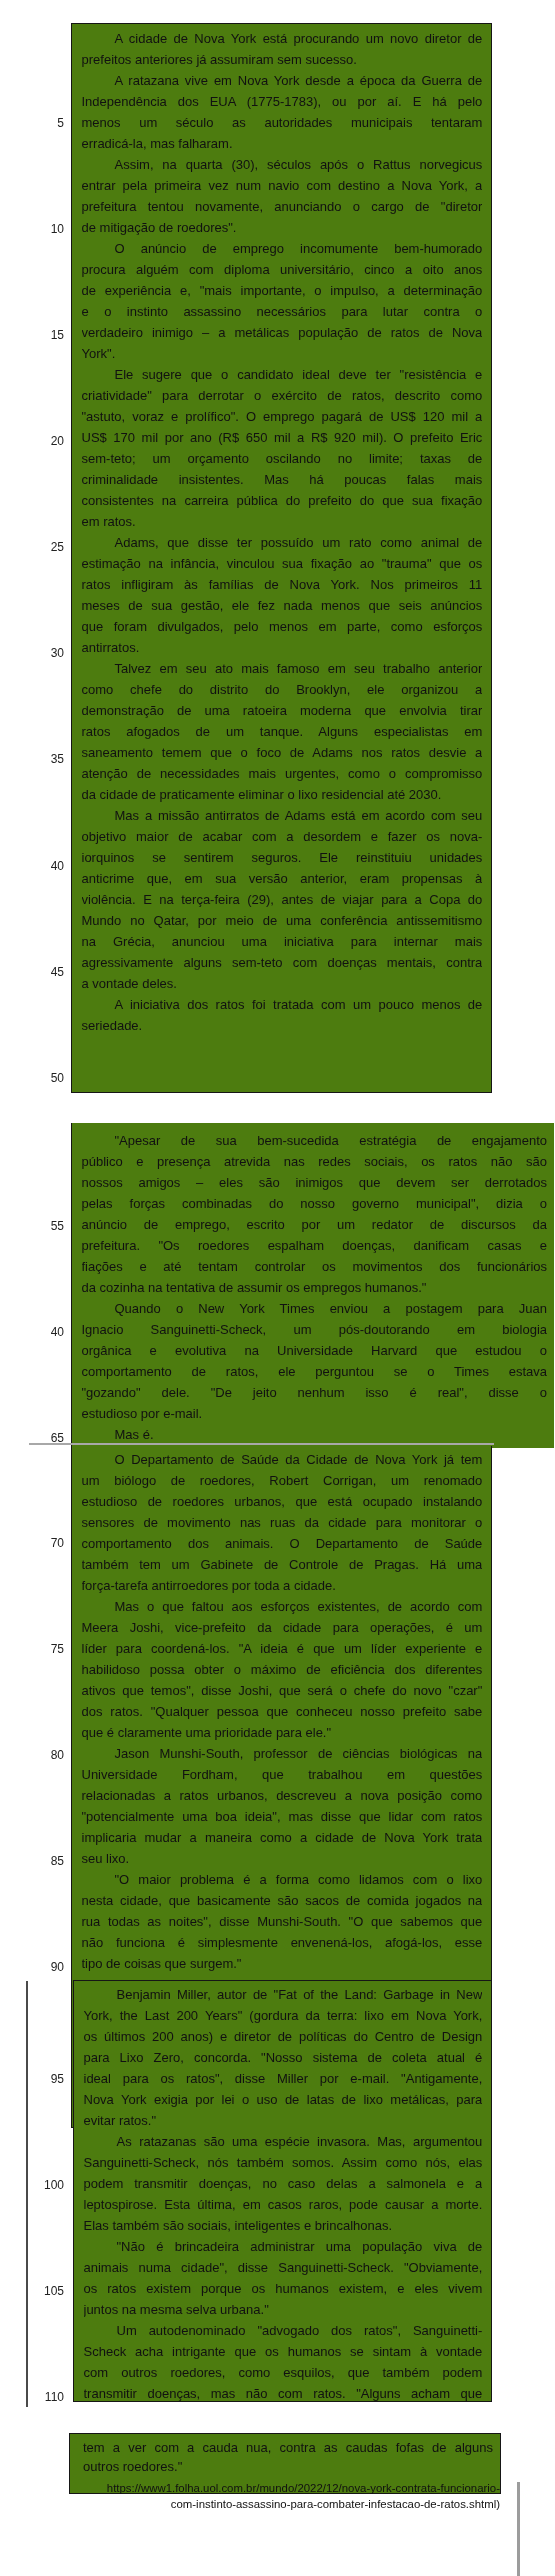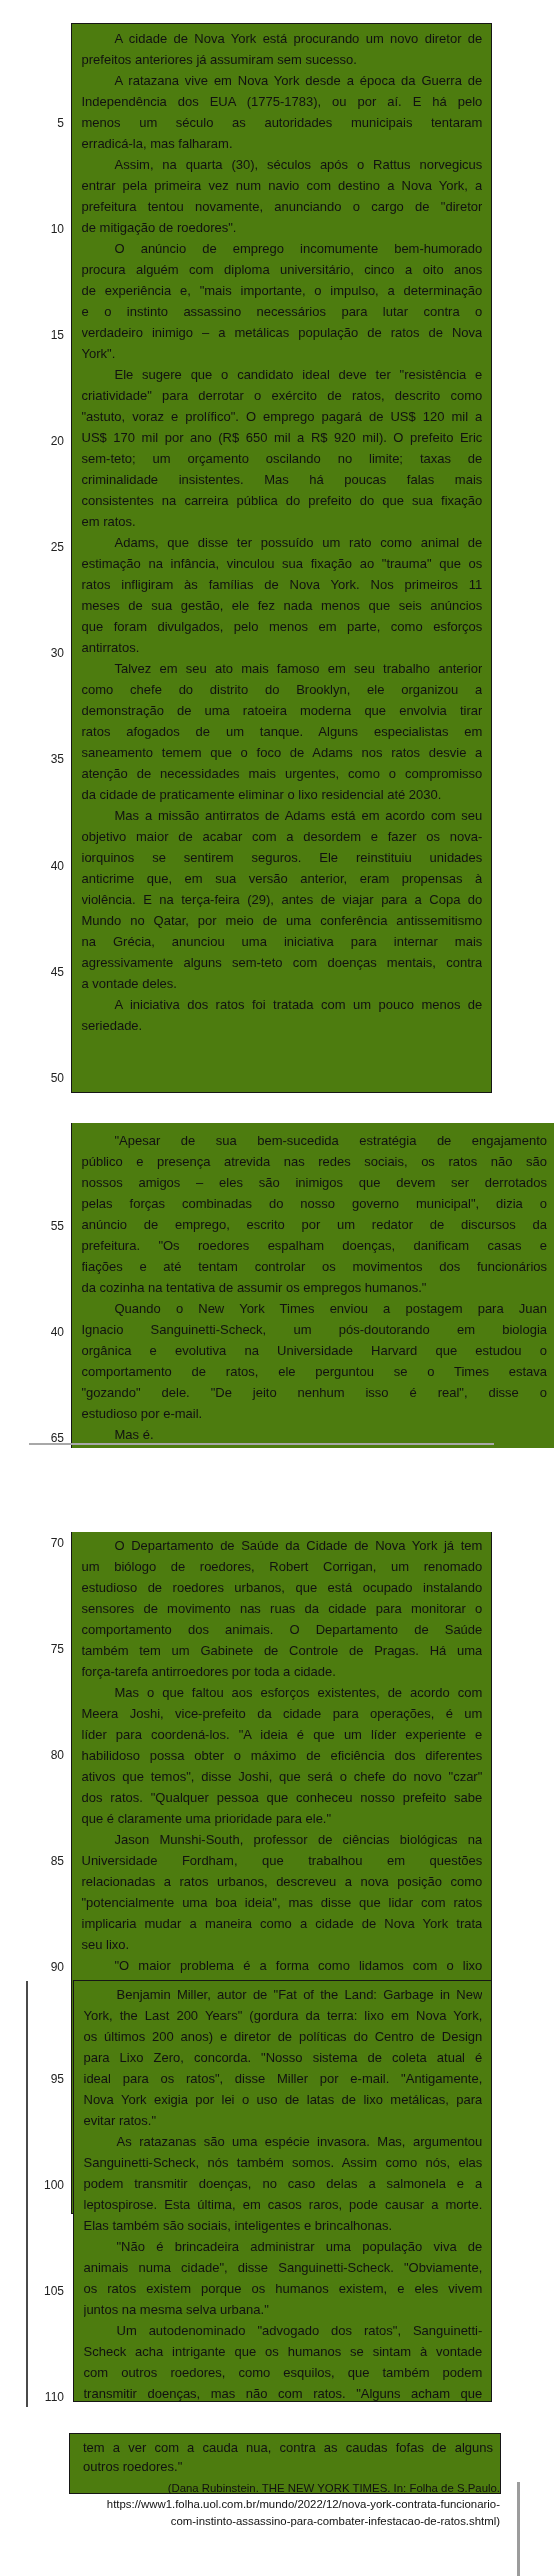--- a/index.html
+++ b/index.html
@@ -12,21 +12,21 @@
   .line{
     font-size:13px;line-height:21px;height:21px;
     overflow:hidden;white-space:normal;
   }
   .line.j{text-align:justify;text-align-last:justify;}
   .line.l{text-align:left;}
   .line.ind{text-indent:33px;}
   #box1{left:71px;top:22.5px;width:421px;height:1070px;border:1.7px solid #161616;padding:4.3px 8.7px 0 9.5px;}
   #box2{left:71px;top:1123px;width:483px;height:325px;border-left:1.7px solid #161616;padding:7px 7px 0 9.5px;}
   #box2top{position:absolute;left:71px;top:1123px;width:423px;height:1.7px;background:#161616;}
-  #box3{left:71px;top:1532px;width:421px;height:682px;border-left:1.7px solid #161616;border-right:1.7px solid #161616;border-bottom:1.7px solid #161616;padding:2.6px 8.7px 0 9.5px;}
+  #box3{left:71px;top:1446px;width:421px;height:682px;border-left:1.7px solid #161616;border-right:1.7px solid #161616;border-bottom:1.7px solid #161616;padding:2.6px 8.7px 0 9.5px;}
   #box4{left:73px;top:1980px;width:419px;height:422px;border:1.7px solid #161616;padding:2.6px 8.7px 0 9.5px;}
   #box5{left:69px;top:2433px;width:432px;height:61px;border:1.7px solid #161616;padding:4.3px 7px 0 13px;}
   #box5 .line{line-height:19px;height:19px;}
   .gutter-num{
     position:absolute;left:29px;width:35px;text-align:right;
     font-size:12px;line-height:15.6px;color:#222;
   }
   #seam-h{position:absolute;left:29px;top:1443px;width:465px;height:1.7px;background:#a8a8a8;}
   #seam-v{position:absolute;left:26px;top:1981px;width:1.7px;height:426px;background:#4a4a4a;}
   #scroll-frag{position:absolute;left:517px;top:2482px;width:2.6px;height:94px;background:#9c9c9c;}
@@ -188,20 +188,19 @@
       <div class="line j">com outros roedores, como esquilos, que também podem</div>
       <div class="line j">transmitir doenças, mas não com ratos. "Alguns acham que</div>
     </div>
 
   <div id="box5" class="tbox">
       <div class="line j">tem a ver com a cauda nua, contra as caudas fofas de alguns</div>
       <div class="line l">outros roedores."</div>
     </div>
 
   <div id="citation">
-      <div>(Dana Rubinstein. THE NEW YORK TIMES. In: Folha de S.Paulo.</div>
       <div>https://www1.folha.uol.com.br/mundo/2022/12/nova-york-contrata-funcionario-</div>
       <div>com-instinto-assassino-para-combater-infestacao-de-ratos.shtml)</div>
     </div>
 
   <div id="scroll-frag"></div>
 </div>
 
 
 </body></html>

